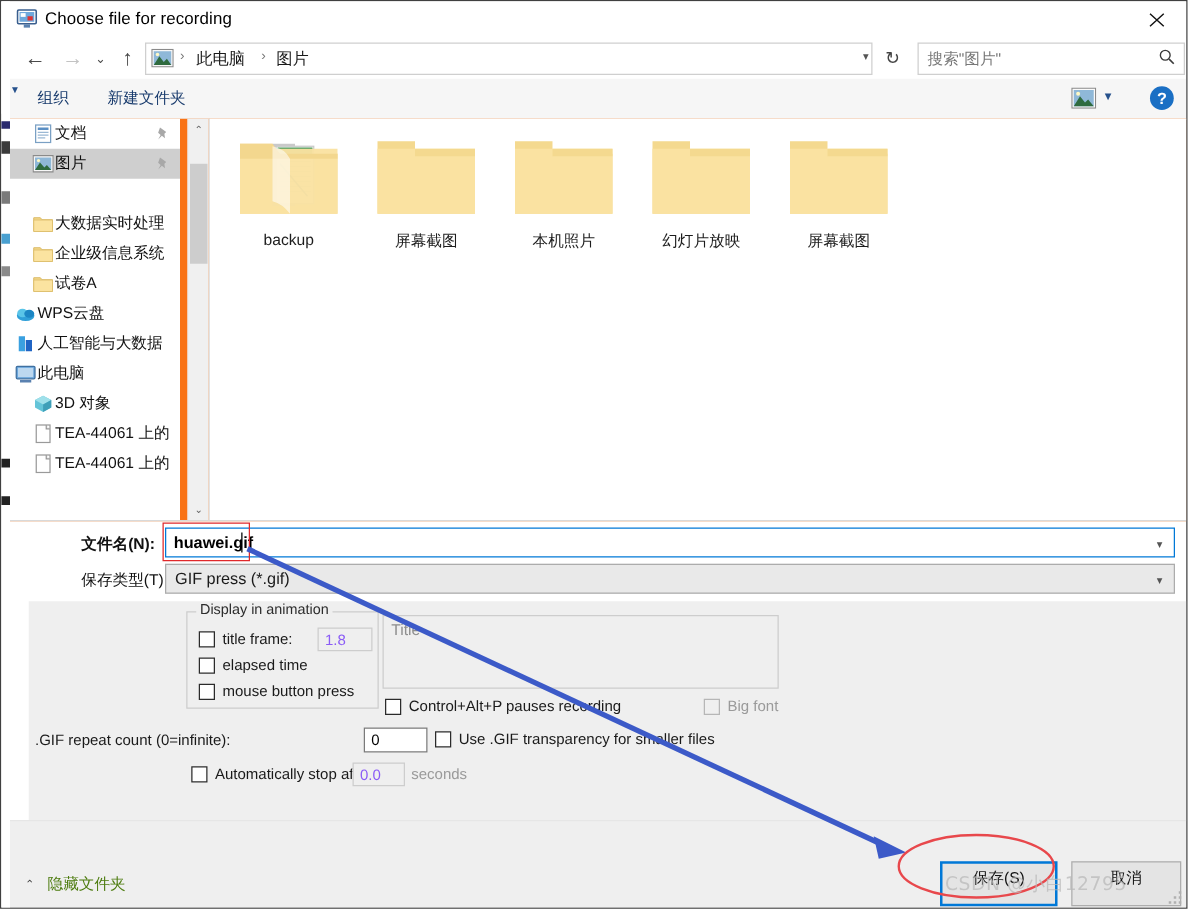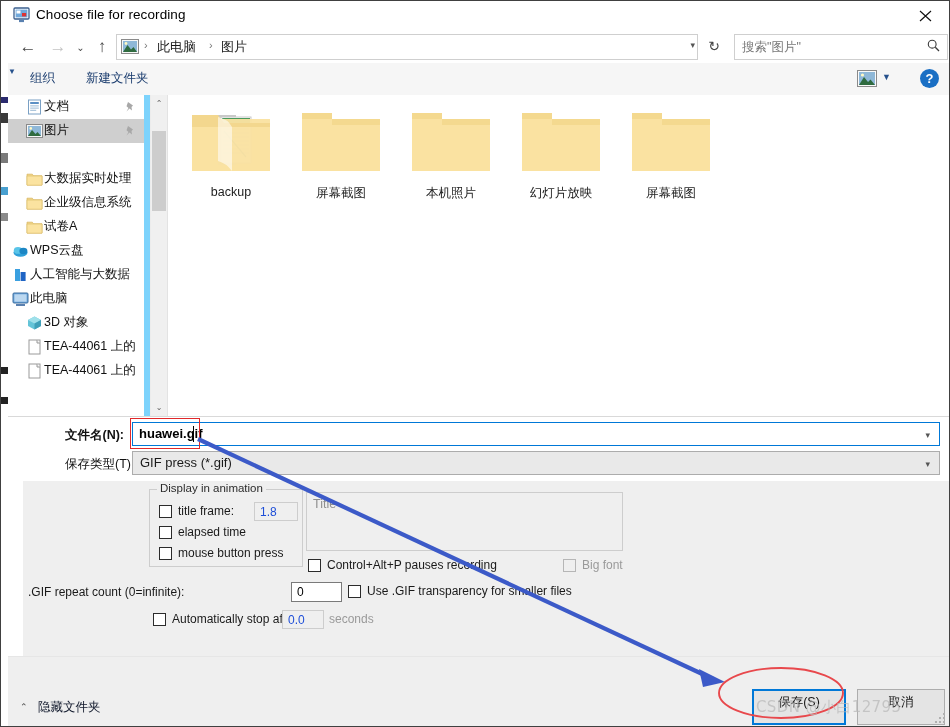--- a/index.html
+++ b/index.html
@@ -49,21 +49,21 @@
   .tb-item{position:absolute;top:7px;font-size:12.5px;color:#1a3c6e;cursor:default;}
   .tb-org{left:22px;}
   .tb-caret{left:56px;top:9px;font-size:8px;color:#26518c;}
   .tb-new{left:78px;}
   .tb-viewicon{position:absolute;left:849px;top:7px;width:20px;height:17px;}
   .tb-viewcaret{position:absolute;left:874px;top:9px;font-size:9px;color:#26518c;}
   .tb-help{position:absolute;left:912px;top:6px;width:19px;height:19px;border-radius:50%;background:#1a6fc4;color:#fff;
            font-size:13px;font-weight:bold;text-align:center;line-height:19px;}
 
   
-  .browse{position:absolute;left:7px;top:94px;right:0;height:321px;background:#7dd3fc;border-bottom:1px solid #d9d9d9;}
+  .browse{position:absolute;left:7px;top:94px;right:0;height:321px;background:#f97316;border-bottom:1px solid #d9d9d9;}
   .nav-pane{position:absolute;left:0;top:0;width:136px;height:321px;overflow:hidden;background:#fff;}
   .np-row{position:absolute;left:0;width:136px;height:24px;cursor:default;white-space:nowrap;}
   .np-row.sel{background:#cfcfcf;}
   .np-label{position:absolute;top:3px;font-size:12.5px;color:#111;}
   .np-ico{position:absolute;top:4px;width:17px;height:16px;}
   .pin{position:absolute;right:8px;top:6px;width:12px;height:12px;}
 
   .np-scroll{position:absolute;left:142px;top:0;width:16px;height:321px;background:#f0f0f0;border-left:1px solid #ececec;}
   .np-scroll .arw{position:absolute;left:0;width:16px;height:17px;text-align:center;font-size:8px;color:#606060;line-height:17px;cursor:default;}
   .np-thumb{position:absolute;left:1px;top:36px;width:14px;height:80px;background:#cdcdcd;cursor:default;}
@@ -89,28 +89,28 @@
   
   .optpanel{position:absolute;left:22px;top:480px;right:0;height:175px;background:#efefef;padding-left:26px;}
   .group{position:absolute;left:126px;top:8px;width:152px;height:76px;border:1px solid #cdcdcd;}
   .group-cap{position:absolute;left:7px;top:-8px;background:#efefef;padding:0 3px;font-size:11.5px;color:#2c2c2c;}
   .cb{position:absolute;width:13px;height:13px;border:1px solid #2b2b2b;background:#fff;box-sizing:border-box;cursor:default;}
   .cb.dis{border-color:#b6b6b6;background:#efefef;}
   .ctext{position:absolute;font-size:12px;color:#1a1a1a;white-space:nowrap;}
   .ctext.dis{color:#9a9a9a;}
   .tinput{position:absolute;border:1px solid #cdcdcd;background:#efefef;box-sizing:border-box;}
   .tinput.act{border:1px solid #7a7a7a;background:#fff;}
-  .tinput span{position:absolute;left:5px;top:2px;font-size:12px;color:#1d4ed8;}
+  .tinput span{position:absolute;left:5px;top:2px;font-size:12px;color:#8b5cf6;}
   .tinput.act span{color:#000;}
   .titlearea{position:absolute;left:283px;top:11px;width:315px;height:57px;border:1px solid #cdcdcd;background:#efefef;}
   .titlearea .ph{position:absolute;left:6px;top:4px;font-size:12.5px;color:#8e8e8e;}
 
   
   .footer{position:absolute;left:7px;top:655px;right:0;bottom:0;background:#efefef;border-top:1px solid #e6e6e6;}
-  .hidefold{position:absolute;left:12px;top:42px;font-size:12.5px;color:#0f172a;cursor:default;}
+  .hidefold{position:absolute;left:12px;top:42px;font-size:12.5px;color:#4d7c0f;cursor:default;}
   .hf-caret{position:absolute;left:12px;top:45px;font-size:9px;color:#444;}
   .btn{position:absolute;height:36px;background:#e4e4e4;border:1px solid #adadad;box-sizing:border-box;
        font-size:12.5px;color:#111;text-align:center;line-height:25px;cursor:default;}
   .btn-save{left:744px;top:32px;width:94px;border:2px solid #0078d7;background:#e4e4e4;line-height:23px;}
   .btn-cancel{left:849px;top:32px;width:88px;}
   .grip{position:absolute;right:3px;bottom:3px;width:10px;height:10px;}
   .grip i{position:absolute;width:2px;height:2px;background:#b0b0b0;}
 
   
   .anno{position:absolute;left:0;top:0;width:950px;height:727px;pointer-events:none;}

